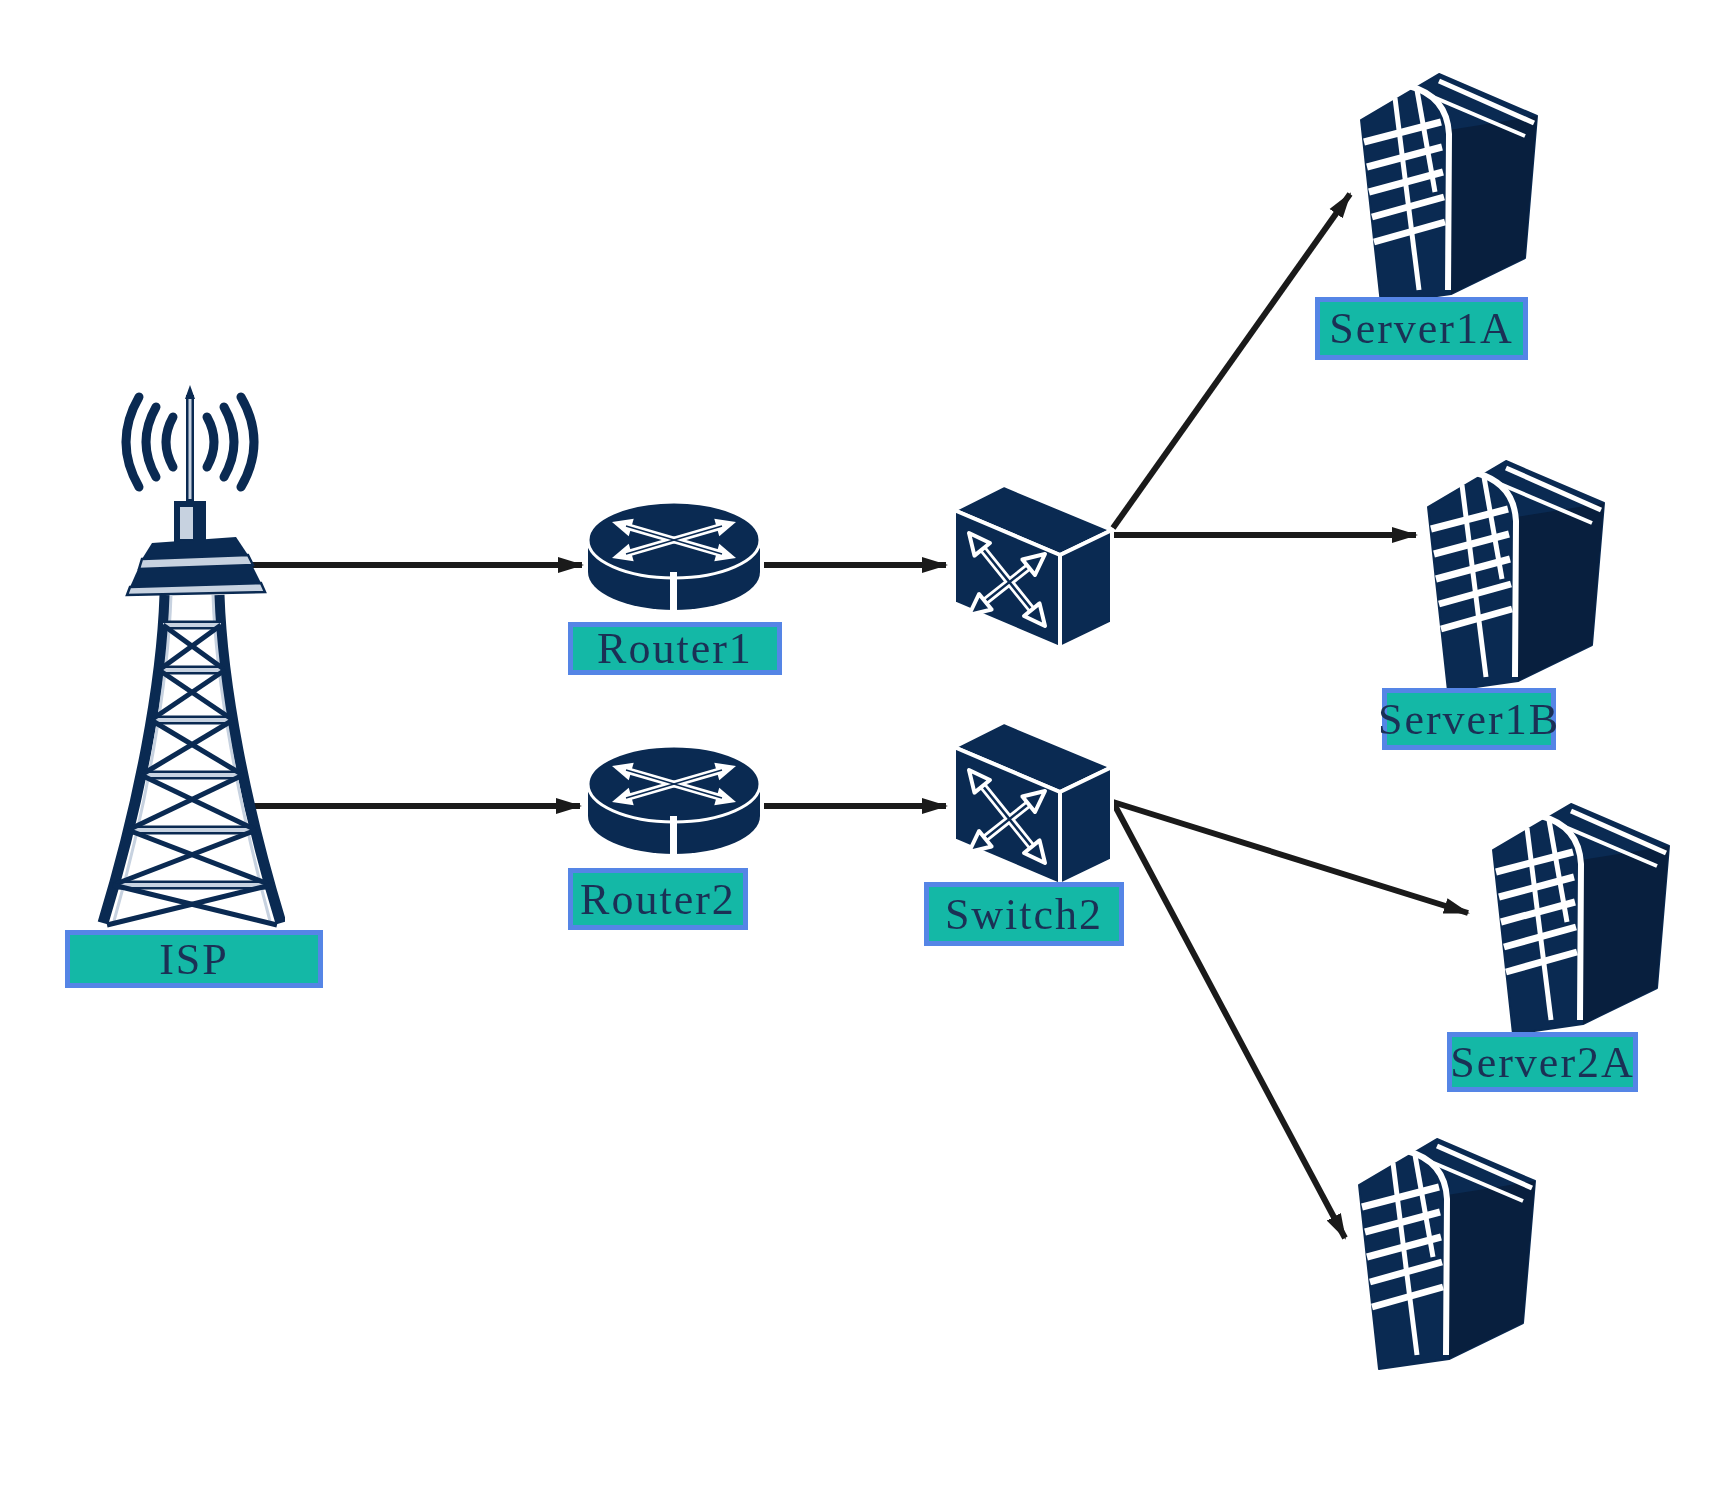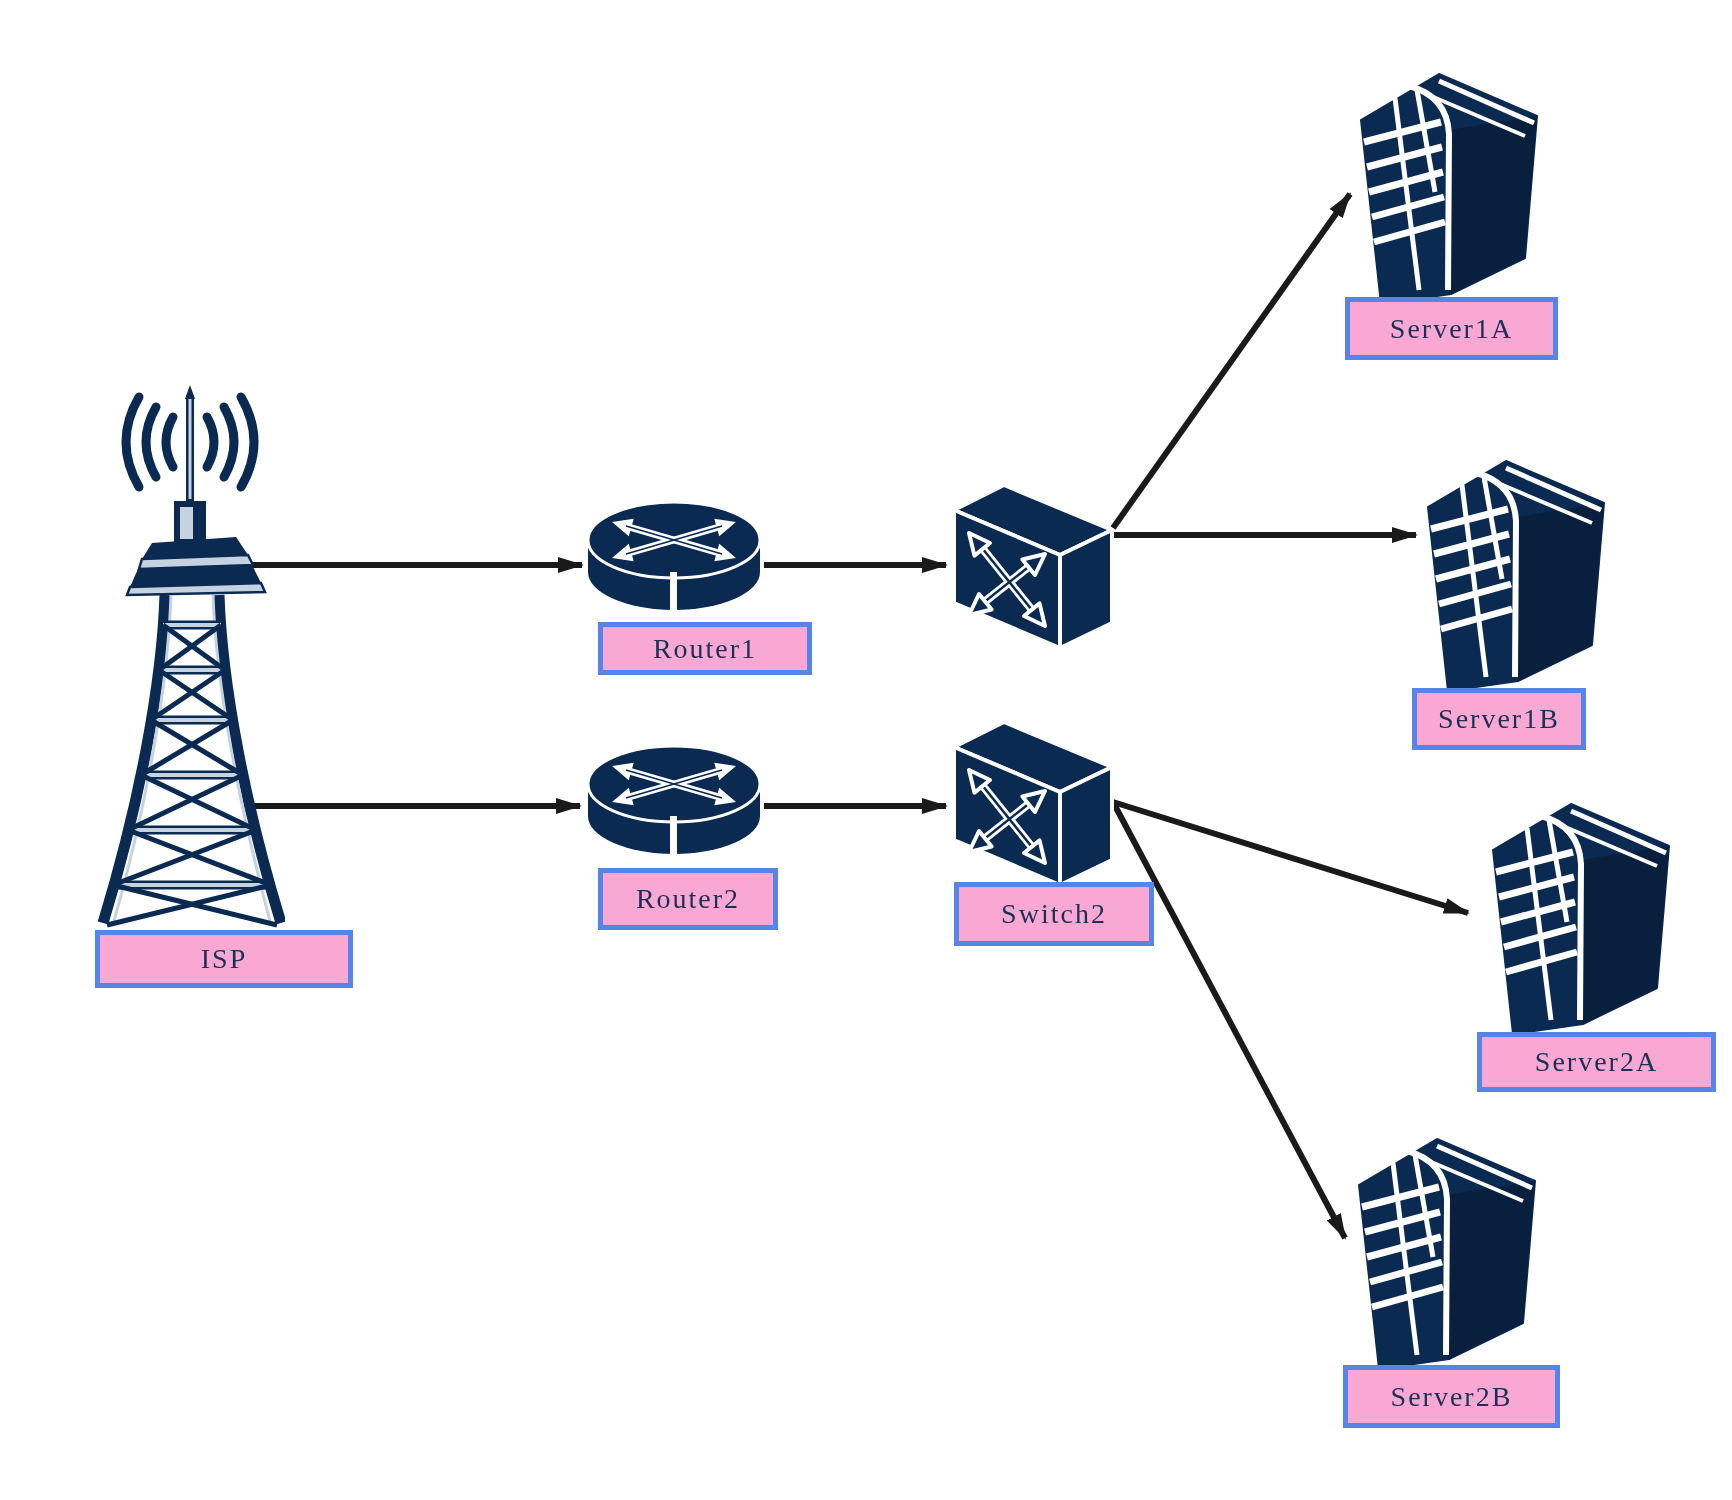--- a/index.html
+++ b/index.html
@@ -1,21 +1,21 @@
 <!DOCTYPE html>
 <html><head>
 <meta charset="utf-8">
 <style>
   html,body{margin:0;padding:0;background:#ffffff;}
   #canvas{position:relative;width:1732px;height:1500px;background:#ffffff;overflow:hidden;
           font-family:"Liberation Serif","DejaVu Serif",serif;}
   .icon{position:absolute;}
-  .node-label{position:absolute;box-sizing:border-box;border:5px solid #5585e6;background:#f9a8d4;
-      display:flex;align-items:center;justify-content:center;color:#1b3055;font-size:28px;
-      letter-spacing:2px;white-space:nowrap;margin-left:30px;}
+  .node-label{position:absolute;box-sizing:border-box;border:5px solid #5585e6;background:#14b8a6;
+      display:flex;align-items:center;justify-content:center;color:#1b3055;font-size:44px;
+      letter-spacing:2px;white-space:nowrap;}
   #edges{position:absolute;left:0;top:0;}
 </style>
 </head>
 <body>
 
 <div id="canvas">
 
   <svg width="0" height="0" style="position:absolute" aria-hidden="true">
     <defs>
       <marker id="ah" viewBox="0 0 26 18" refX="24" refY="9" markerWidth="26" markerHeight="18" orient="auto" markerUnits="userSpaceOnUse">
@@ -183,16 +183,15 @@
   <svg class="icon" style="left:1353px;top:1133px" width="190" height="237">
       <use href="#sym-server"></use>
     </svg>
 
   <div class="node-label" style="left:65px;top:930px;width:258px;height:58px">ISP</div>
   <div class="node-label" style="left:568px;top:622px;width:214px;height:53px">Router1</div>
   <div class="node-label" style="left:568px;top:868px;width:180px;height:62px">Router2</div>
   <div class="node-label" style="left:924px;top:882px;width:200px;height:64px">Switch2</div>
   <div class="node-label" style="left:1315px;top:297px;width:213px;height:63px">Server1A</div>
   <div class="node-label" style="left:1382px;top:688px;width:174px;height:62px">Server1B</div>
-  <div class="node-label" style="left:1447px;top:1032px;width:239px;height:60px">Server2A</div>
-  <div class="node-label" style="left:1313px;top:1365px;width:217px;height:63px">Server2B</div>
+  <div class="node-label" style="left:1447px;top:1032px;width:191px;height:60px">Server2A</div>
 
 </div>
 
 </body></html>

